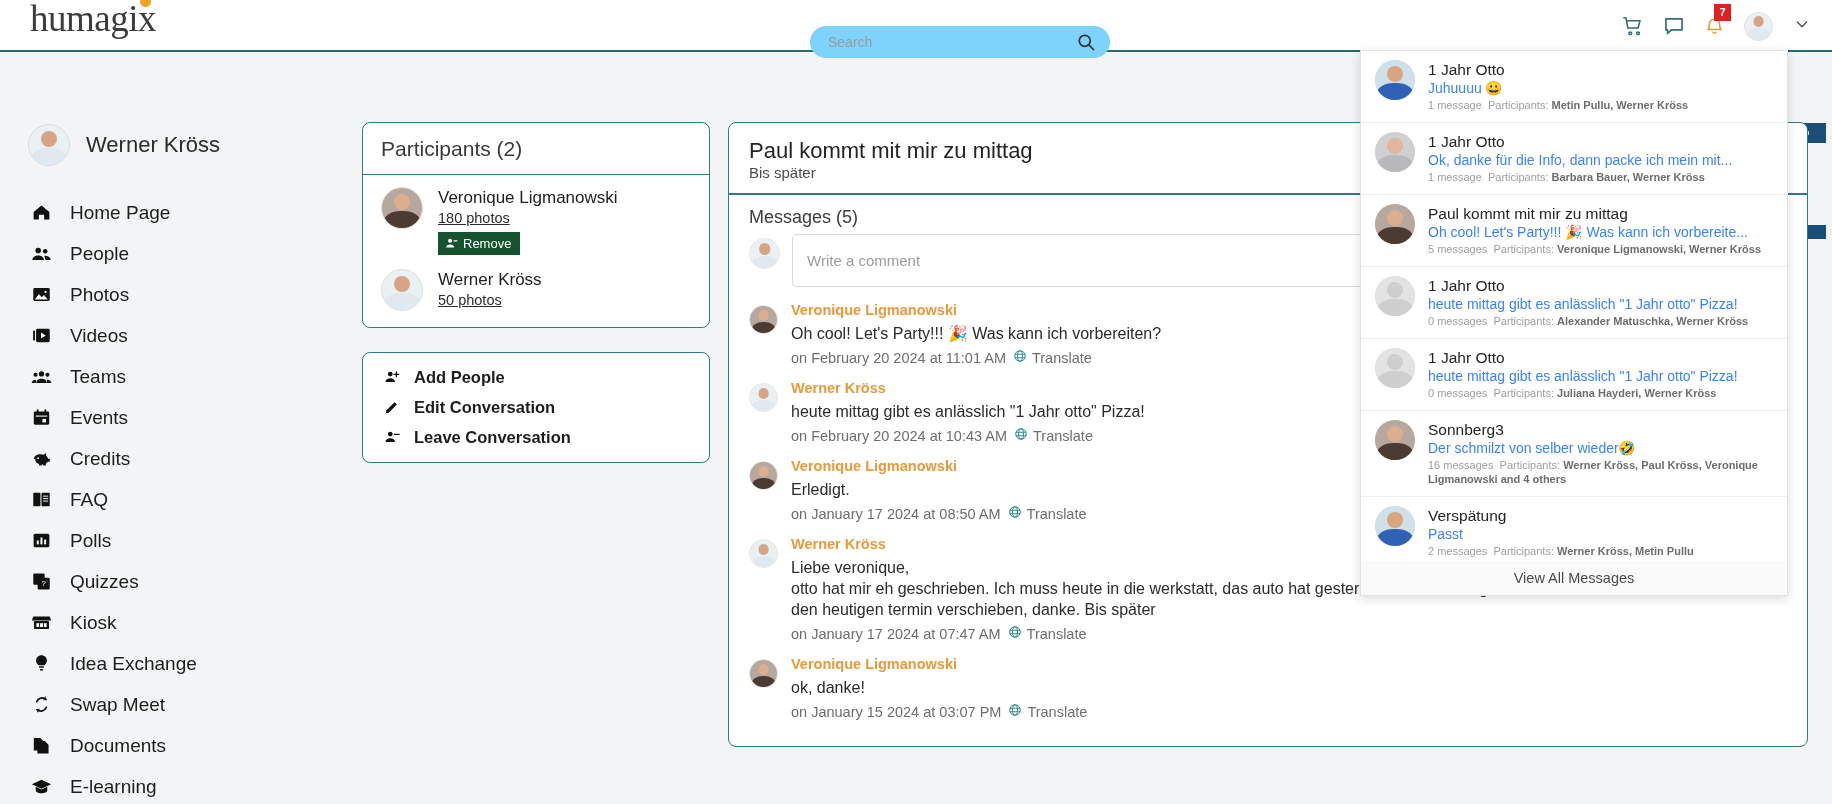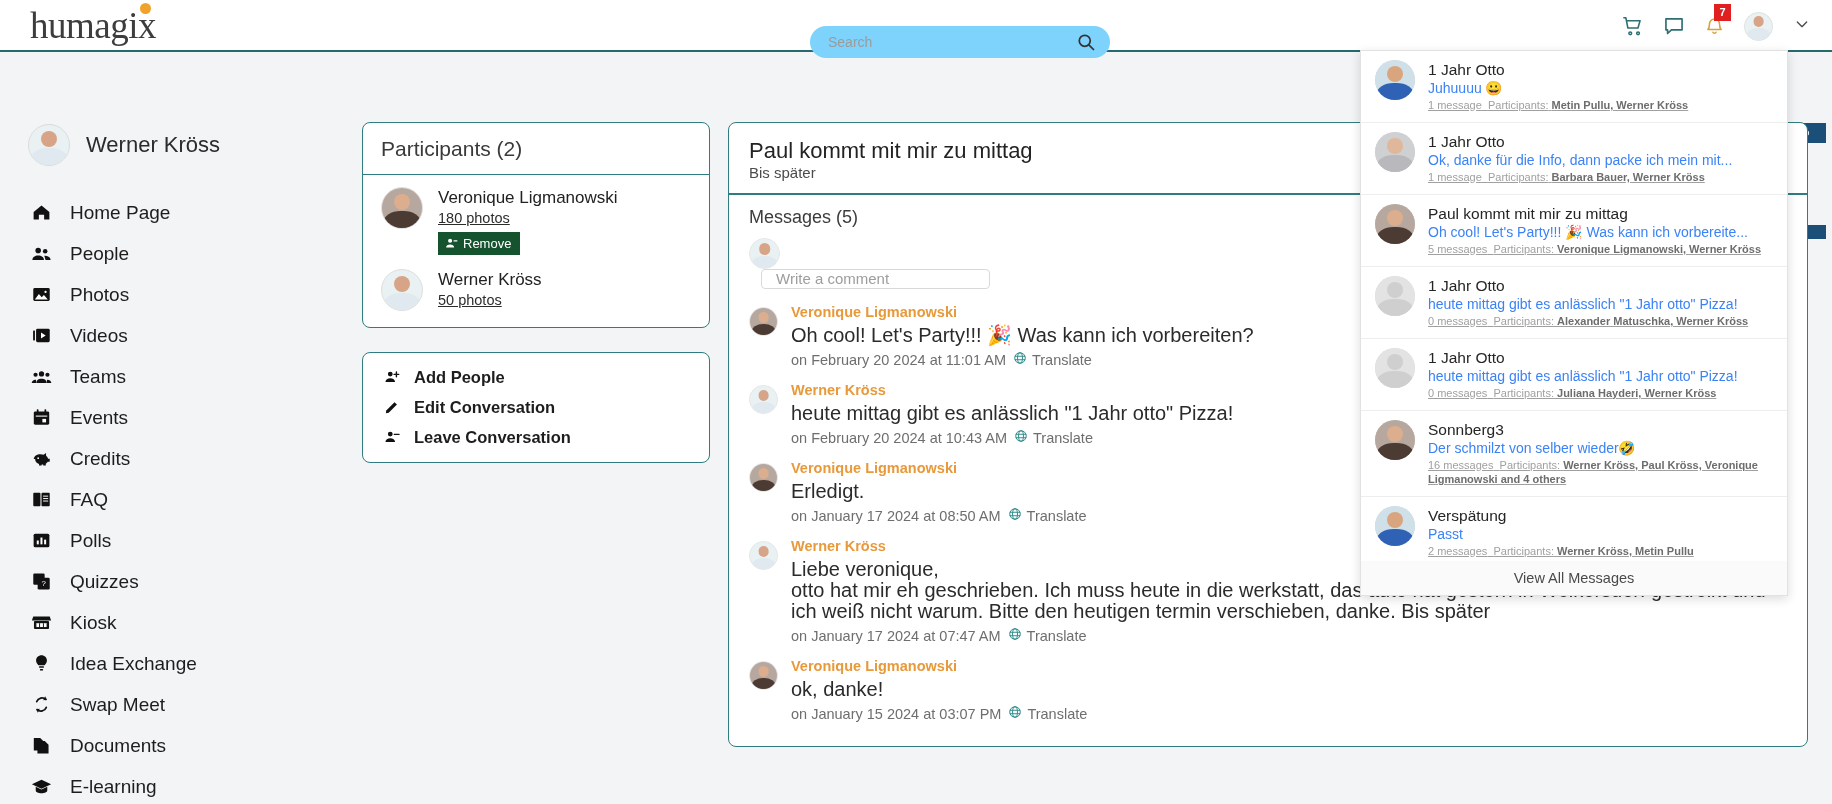--- a/index.html
+++ b/index.html
@@ -9,21 +9,21 @@
     background: #f2f4f5;
     overflow: hidden;
   }
 
   
   .header {
     position: absolute; top: 0; left: 0;
     width: 1832px; height: 52px;
     background: #ffffff;
     border-bottom: 2px solid #256a6e;
-    display: flex; align-items: center;
+    display: flex; align-items: flex-start;
     z-index: 40;
   }
   .logo {
     margin-left: 30px;
     font-family: "Liberation Serif", serif;
     font-size: 37px;
     color: #3d3d3d;
     letter-spacing: -0.5px;
     position: relative;
     line-height: 1;
@@ -137,21 +137,21 @@
   
   .conv {
     position: absolute; left: 728px; top: 122px;
     width: 1080px; height: 625px;
     overflow: hidden;
   }
   .conv-head { padding: 15px 20px 0 20px; border-bottom: 2px solid #2f7d80; }
   .conv-title { font-size: 22px; color: #232323; }
   .conv-sub { font-size: 15px; color: #4b4b4b; padding-bottom: 12px; }
   .msg-count { font-size: 18px; color: #3c3c3c; padding: 12px 20px 6px 20px; }
-  .composer { display: flex; padding: 0 20px 8px 20px; align-items: flex-start; flex-direction: column; }
+  .composer { display: flex; padding: 0 20px 8px 20px; align-items: flex-start; }
   .composer .ava {
     width: 31px; height: 31px; border-radius: 50%; overflow: hidden;
     background: #dfe8ea; position: relative; flex: none; margin-top: 4px;
     border: 1px solid #e6e6e6;
   }
   .composer-box {
     margin-left: 12px; flex: 1; height: 53px;
     border: 1px solid #d9d9d9; border-radius: 4px;
     background: #fff;
   }
@@ -164,21 +164,21 @@
   .composer-box input::placeholder { color: #9d9d9d; }
 
   .msg { display: flex; padding: 7px 20px 7px 20px; }
   .msg .ava {
     width: 29px; height: 29px; border-radius: 50%; overflow: hidden;
     background: #dfe8ea; position: relative; flex: none; margin-top: 3px;
     border: 1px solid #e6e6e6;
   }
   .msg .body { margin-left: 13px; flex: 1; }
   .msg .author { font-size: 14.5px; font-weight: bold; color: #e8993a; }
-  .msg .text { font-size: 20px; color: #2b2b2b; margin-top: 5px; line-height: 21px; }
+  .msg .text { font-size: 16px; color: #2b2b2b; margin-top: 5px; line-height: 21px; }
   .msg .meta { font-size: 14.5px; color: #6e6e6e; margin-top: 5px; display: flex; align-items: center; gap: 7px; }
   .translate { display: inline-flex; align-items: center; gap: 5px; cursor: pointer; }
 
   
   .side-btns { position: absolute; left: 1786px; top: 122px; }
   .sbtn {
     width: 40px; background: #1b4f77; color: #fff;
     font-size: 12px; padding: 7px 4px; border: none;
     font-family: "Liberation Sans", sans-serif; cursor: pointer;
     writing-mode: vertical-rl;
@@ -203,21 +203,21 @@
   .dd-item .ava {
     width: 40px; height: 40px; border-radius: 50%; overflow: hidden;
     background: #dcdcdc; position: relative; flex: none;
   }
   .dd-item .bd { margin-left: 13px; flex: 1; min-width: 0; }
   .dd-title { font-size: 15.5px; color: #252525; line-height: 19px; }
   .dd-snip {
     font-size: 14px; color: #3b82f6; margin-top: 1px;
     white-space: nowrap; overflow: hidden; text-overflow: ellipsis;
   }
-  .dd-sub { font-size: 11px; color: #a0a0a0; margin-top: 2px; line-height: 14px; text-decoration: underline; }
+  .dd-sub { font-size: 11px; color: #a0a0a0; margin-top: 2px; line-height: 14px; }
   .dd-sub b { color: #6d6d6d; }
   .dd-footer {
     text-align: center; padding: 9px 0;
     font-size: 14.5px; color: #4a4a4a;
     background: #fafafa; cursor: pointer;
   }
 
   
   .ph { position: absolute; inset: 0; }
   .ph::before { content:""; position:absolute; left:50%; top:14%; width:40%; height:40%;

